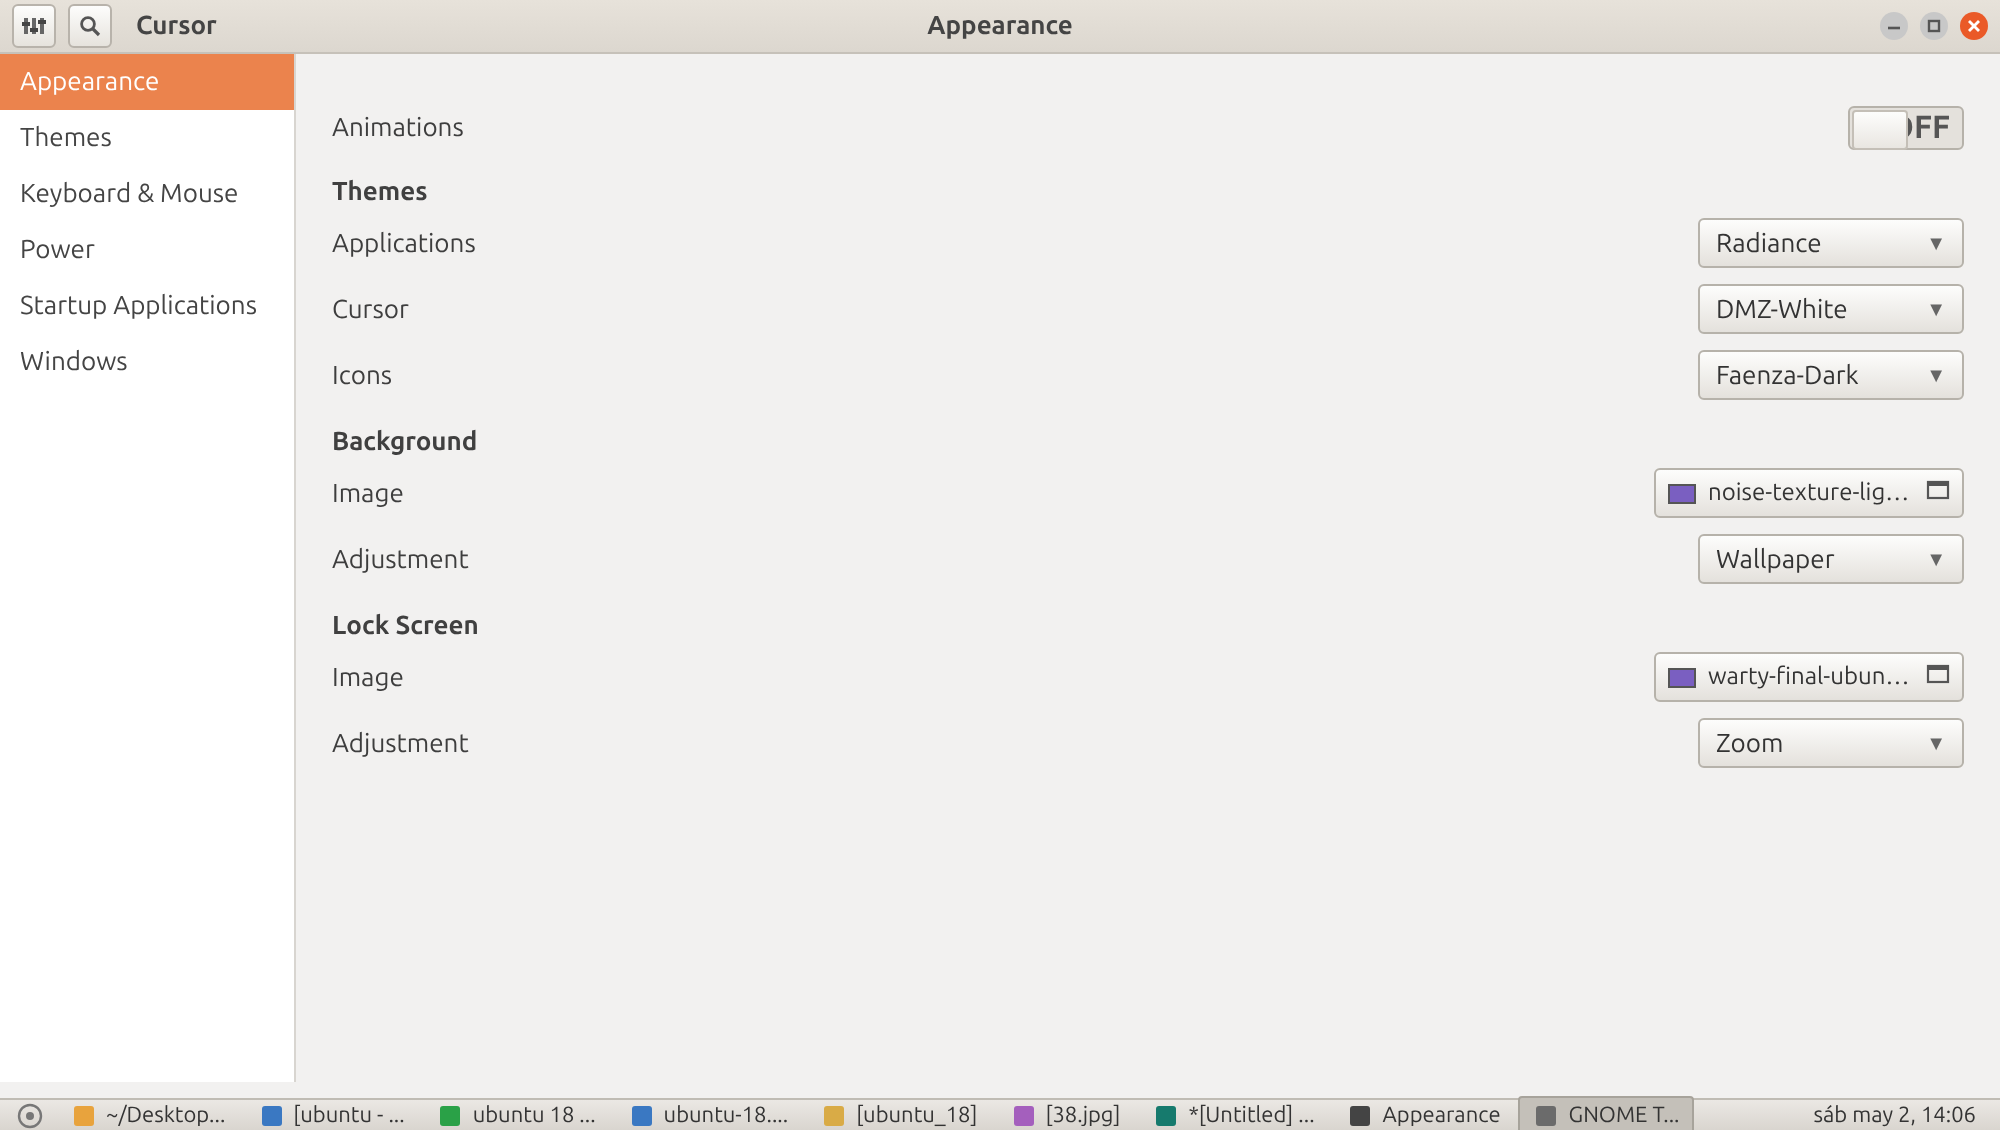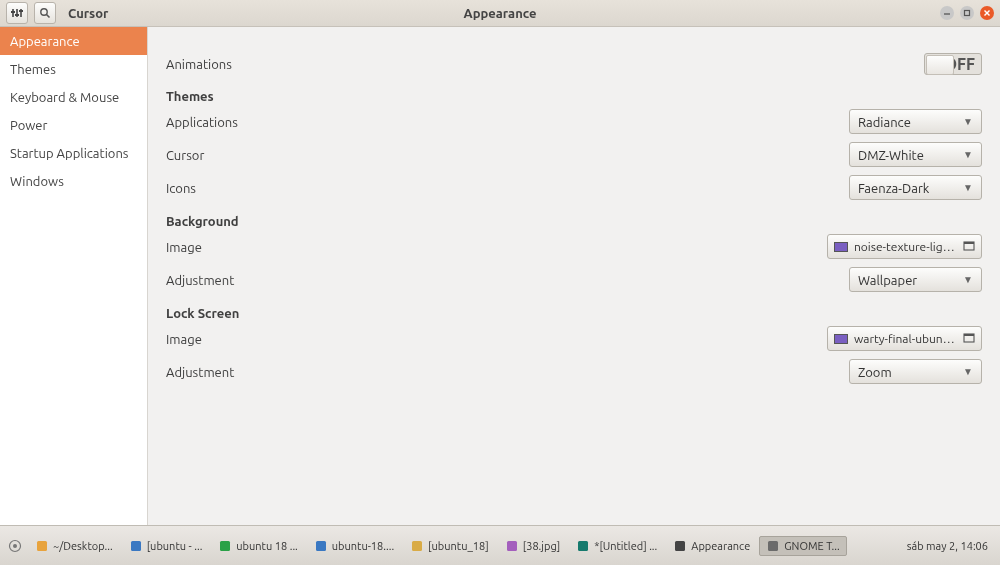--- a/index.html
+++ b/index.html
@@ -177,21 +177,21 @@
 }
 .filechooser .openicon {
   flex-shrink: 0;
   color: #555;
 }
 .taskbar {
   position: absolute;
   bottom: 0;
   left: 0;
   right: 0;
-  height: 40px;
+  height: 16px;
   background: linear-gradient(to bottom, #ebe8e4, #d9d5cf);
   border-top: 1px solid #c0bcb4;
   display: flex;
   align-items: center;
   padding: 0 4px;
   gap: 2px;
   font-size: 11px;
   color: #333;
 }
 .task-item {

